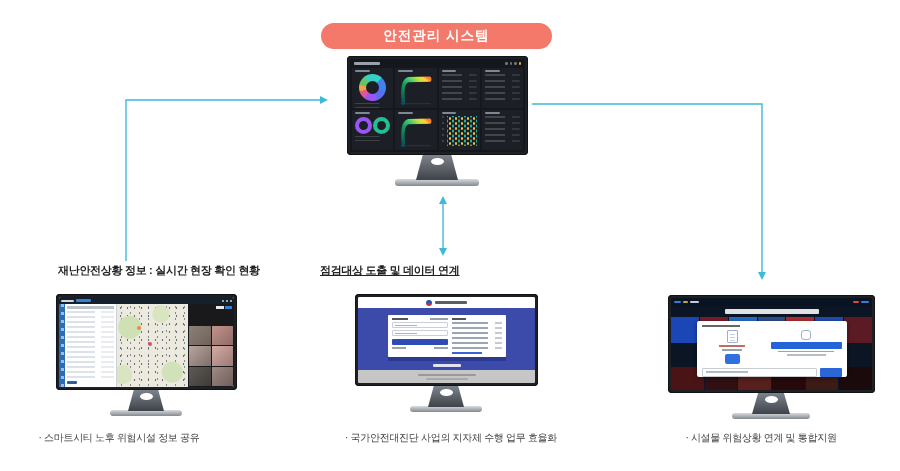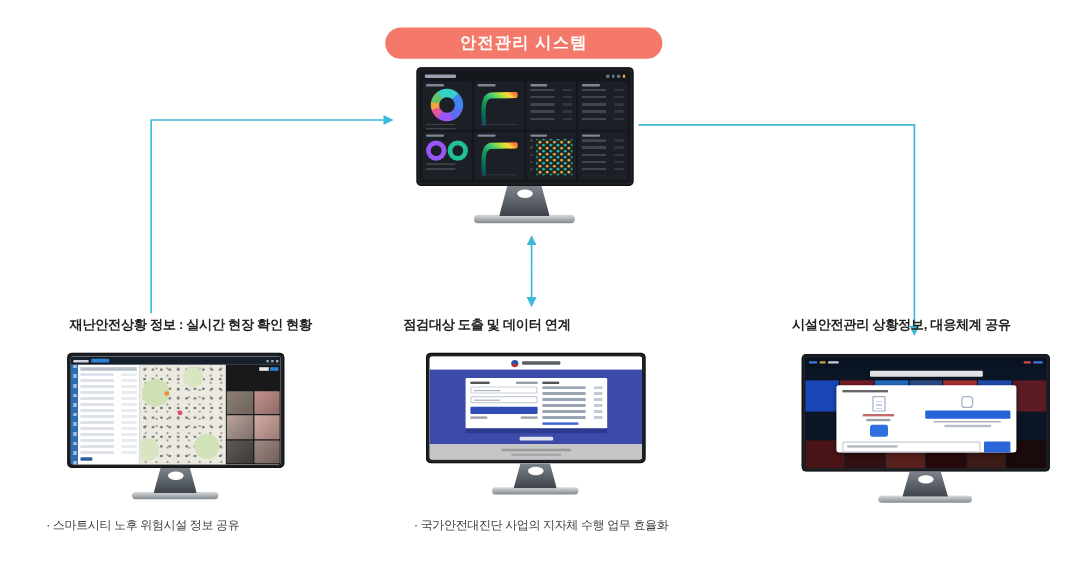--- a/index.html
+++ b/index.html
@@ -248,22 +248,21 @@
     </div>
   </div>
   <div class="stand" style="left:437px; top:155px;">
     <div class="neck" style="width:42px; height:25px;">
       <div class="hole"></div>
     </div>
     <div class="base" style="width:84px; height:7px;"></div>
   </div>
 
   <div class="branch-label" style="left:58px; width:220px;">재난안전상황 정보 : 실시간 현장 확인 현황</div>
-  <div class="branch-label" style="left:336px; width:220px;">점검대상 도출 및 데이터 연계</div>
-  <div class="branch-label" style="left:660px; width:222px;">시설안전관리 상황정보, 대응체계 공유</div>
+  <div class="branch-label" style="left:320px; width:220px;text-decoration:underline;">점검대상 도출 및 데이터 연계</div>
 
   <div class="mon" style="left:56px; top:294px; width:181px; height:96px;">
     <div class="scr" style="background:#e9e9ec;">
       <div class="l-top">
         <div class="l-chip1"></div>
         <div class="l-chip2"></div>
         <div class="l-topicons">
           <i></i>
           <i></i>
           <i></i>
@@ -404,14 +403,15 @@
   </div>
   <div class="stand" style="left:771px; top:393px;">
     <div class="neck" style="width:38px; height:21px;">
       <div class="hole"></div>
     </div>
     <div class="base" style="width:78px; height:6px;"></div>
   </div>
 
   <div class="branch-caption" style="left:14px; width:210px;">· 스마트시티 노후 위험시설 정보 공유</div>
   <div class="branch-caption" style="left:333px; width:224px;text-align:right;">· 국가안전대진단 사업의 지자체 수행 업무 효율화</div>
+  <div class="branch-caption" style="left:653px; width:216px;">· 시설물 위험상황 연계 및 통합지원</div>
 
 </div>
 
 </body></html>

